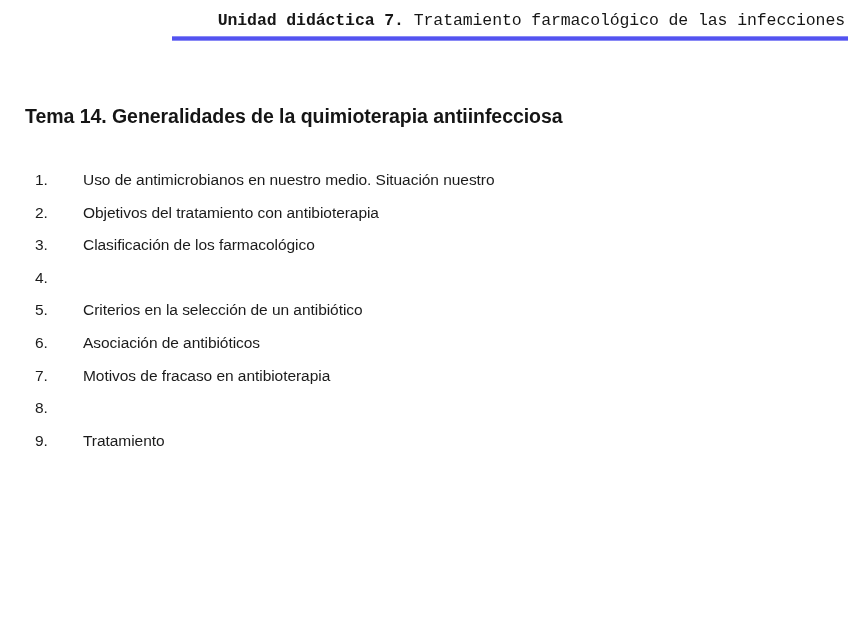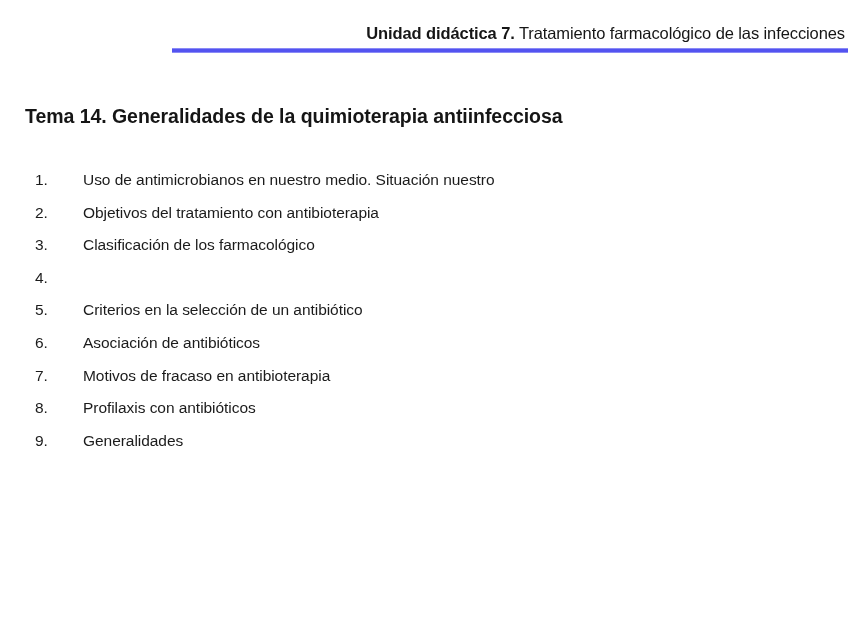--- a/index.html
+++ b/index.html
@@ -19,23 +19,24 @@
     height: 636px;
     background: #ffffff;
     overflow: hidden;
     box-sizing: border-box;
   }
 
   
   .header-band {
     position: absolute;
     left: 0;
-    top: 16px;
+    top: 4px;
     width: 848px;
     height: 40px;
+    font-family: Liberation Mono, monospace;
   }
 
   .header-text {
     position: absolute;
     right: 3px;
     top: 6px;
     width: 760px;
     text-align: right;
     font-size: 16.5px;
     line-height: 22px;
@@ -159,24 +160,23 @@
       <span class="topic-label">Asociación de antibióticos</span>
     </div>
 
     <div class="topic-item">
       <span class="topic-num">7.</span>
       <span class="topic-label">Motivos de fracaso en antibioterapia</span>
     </div>
 
     <div class="topic-item">
       <span class="topic-num">8.</span>
-      <span class="topic-label">Profilaxis con antibióticos</span>
     </div>
 
     <div class="topic-item">
       <span class="topic-num">9.</span>
-      <span class="topic-label">Generalidades</span>
+      <span class="topic-label">Tratamiento</span>
     </div>
 
 
   </div>
 
 </div>
 
 </body></html>

